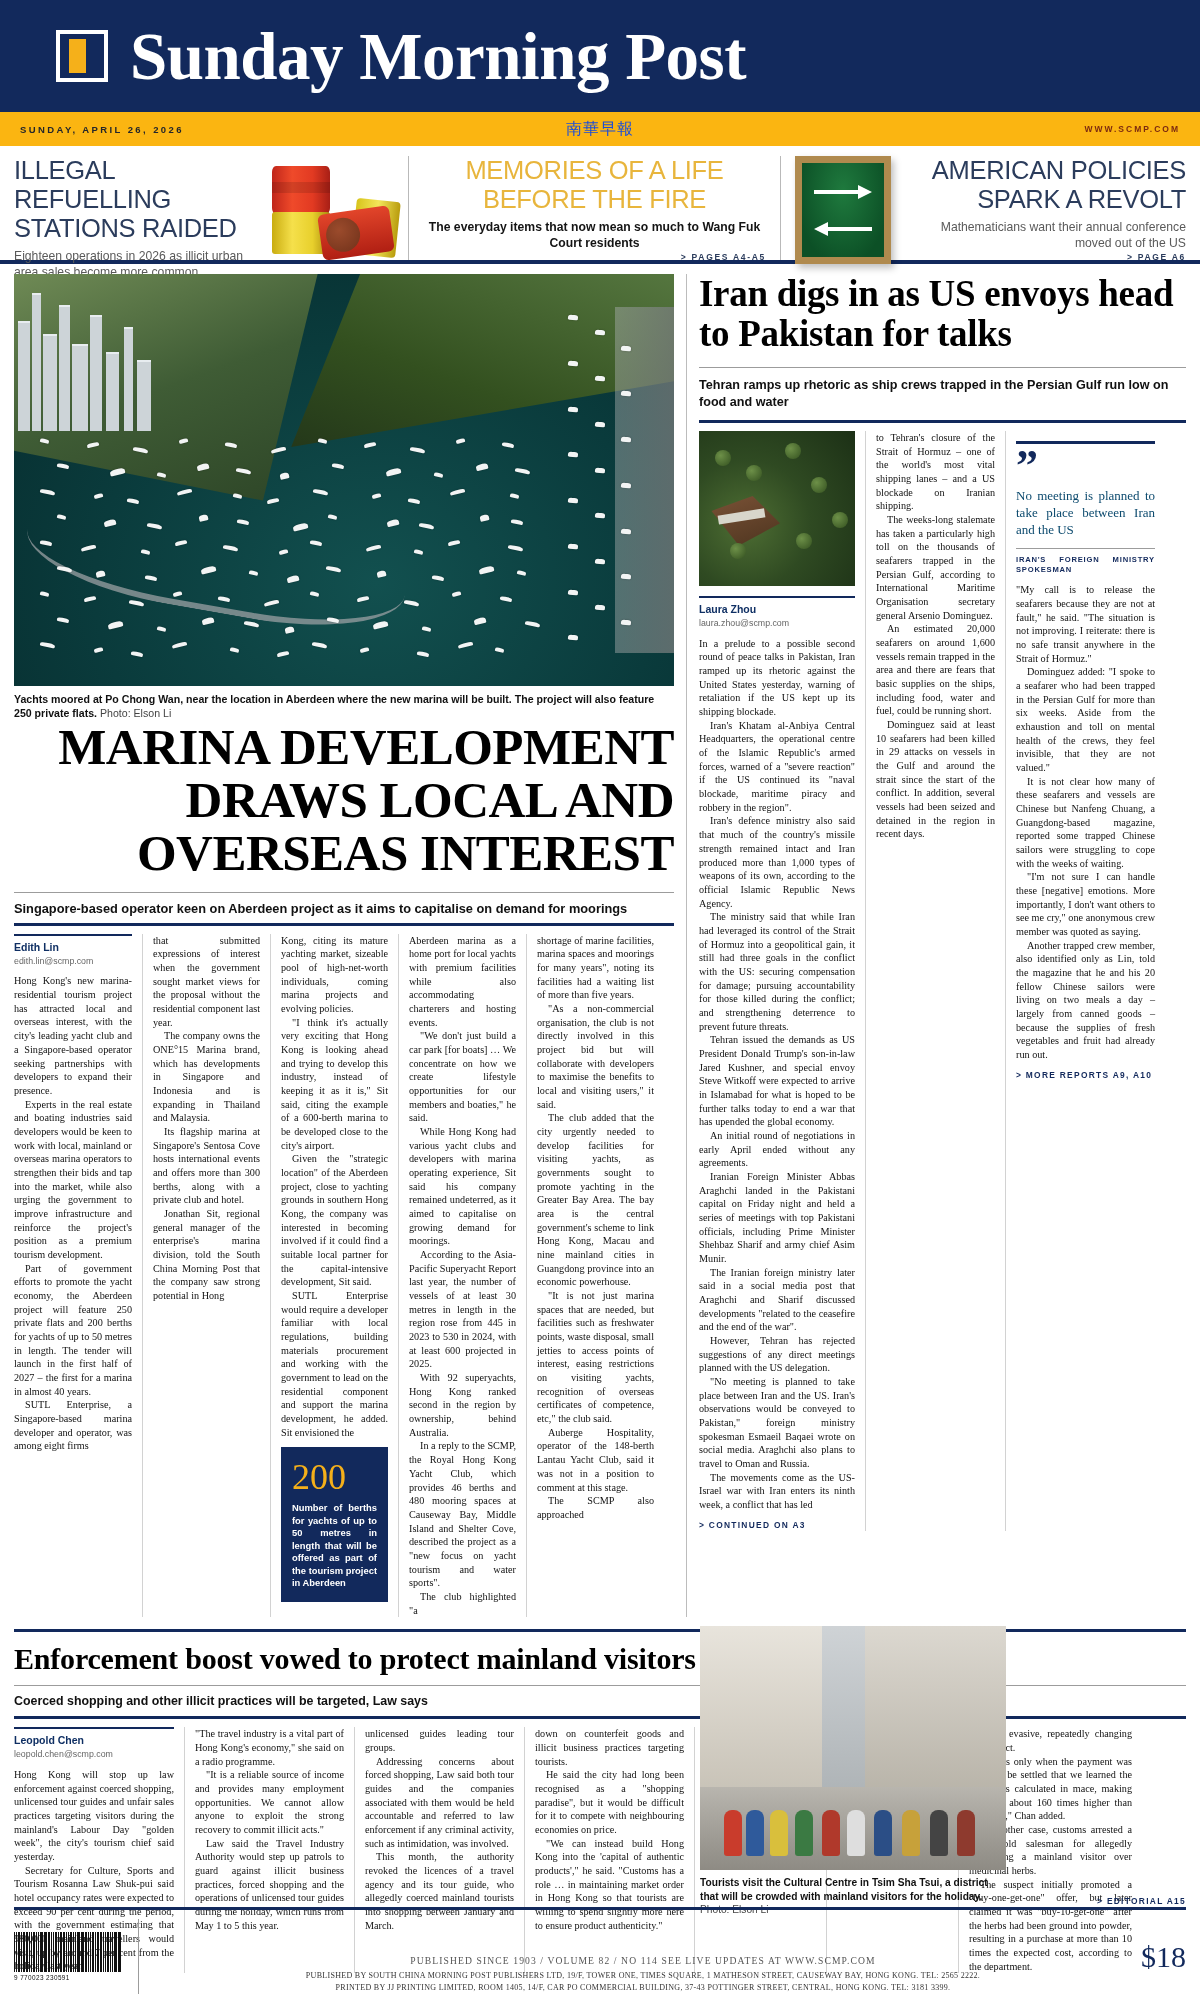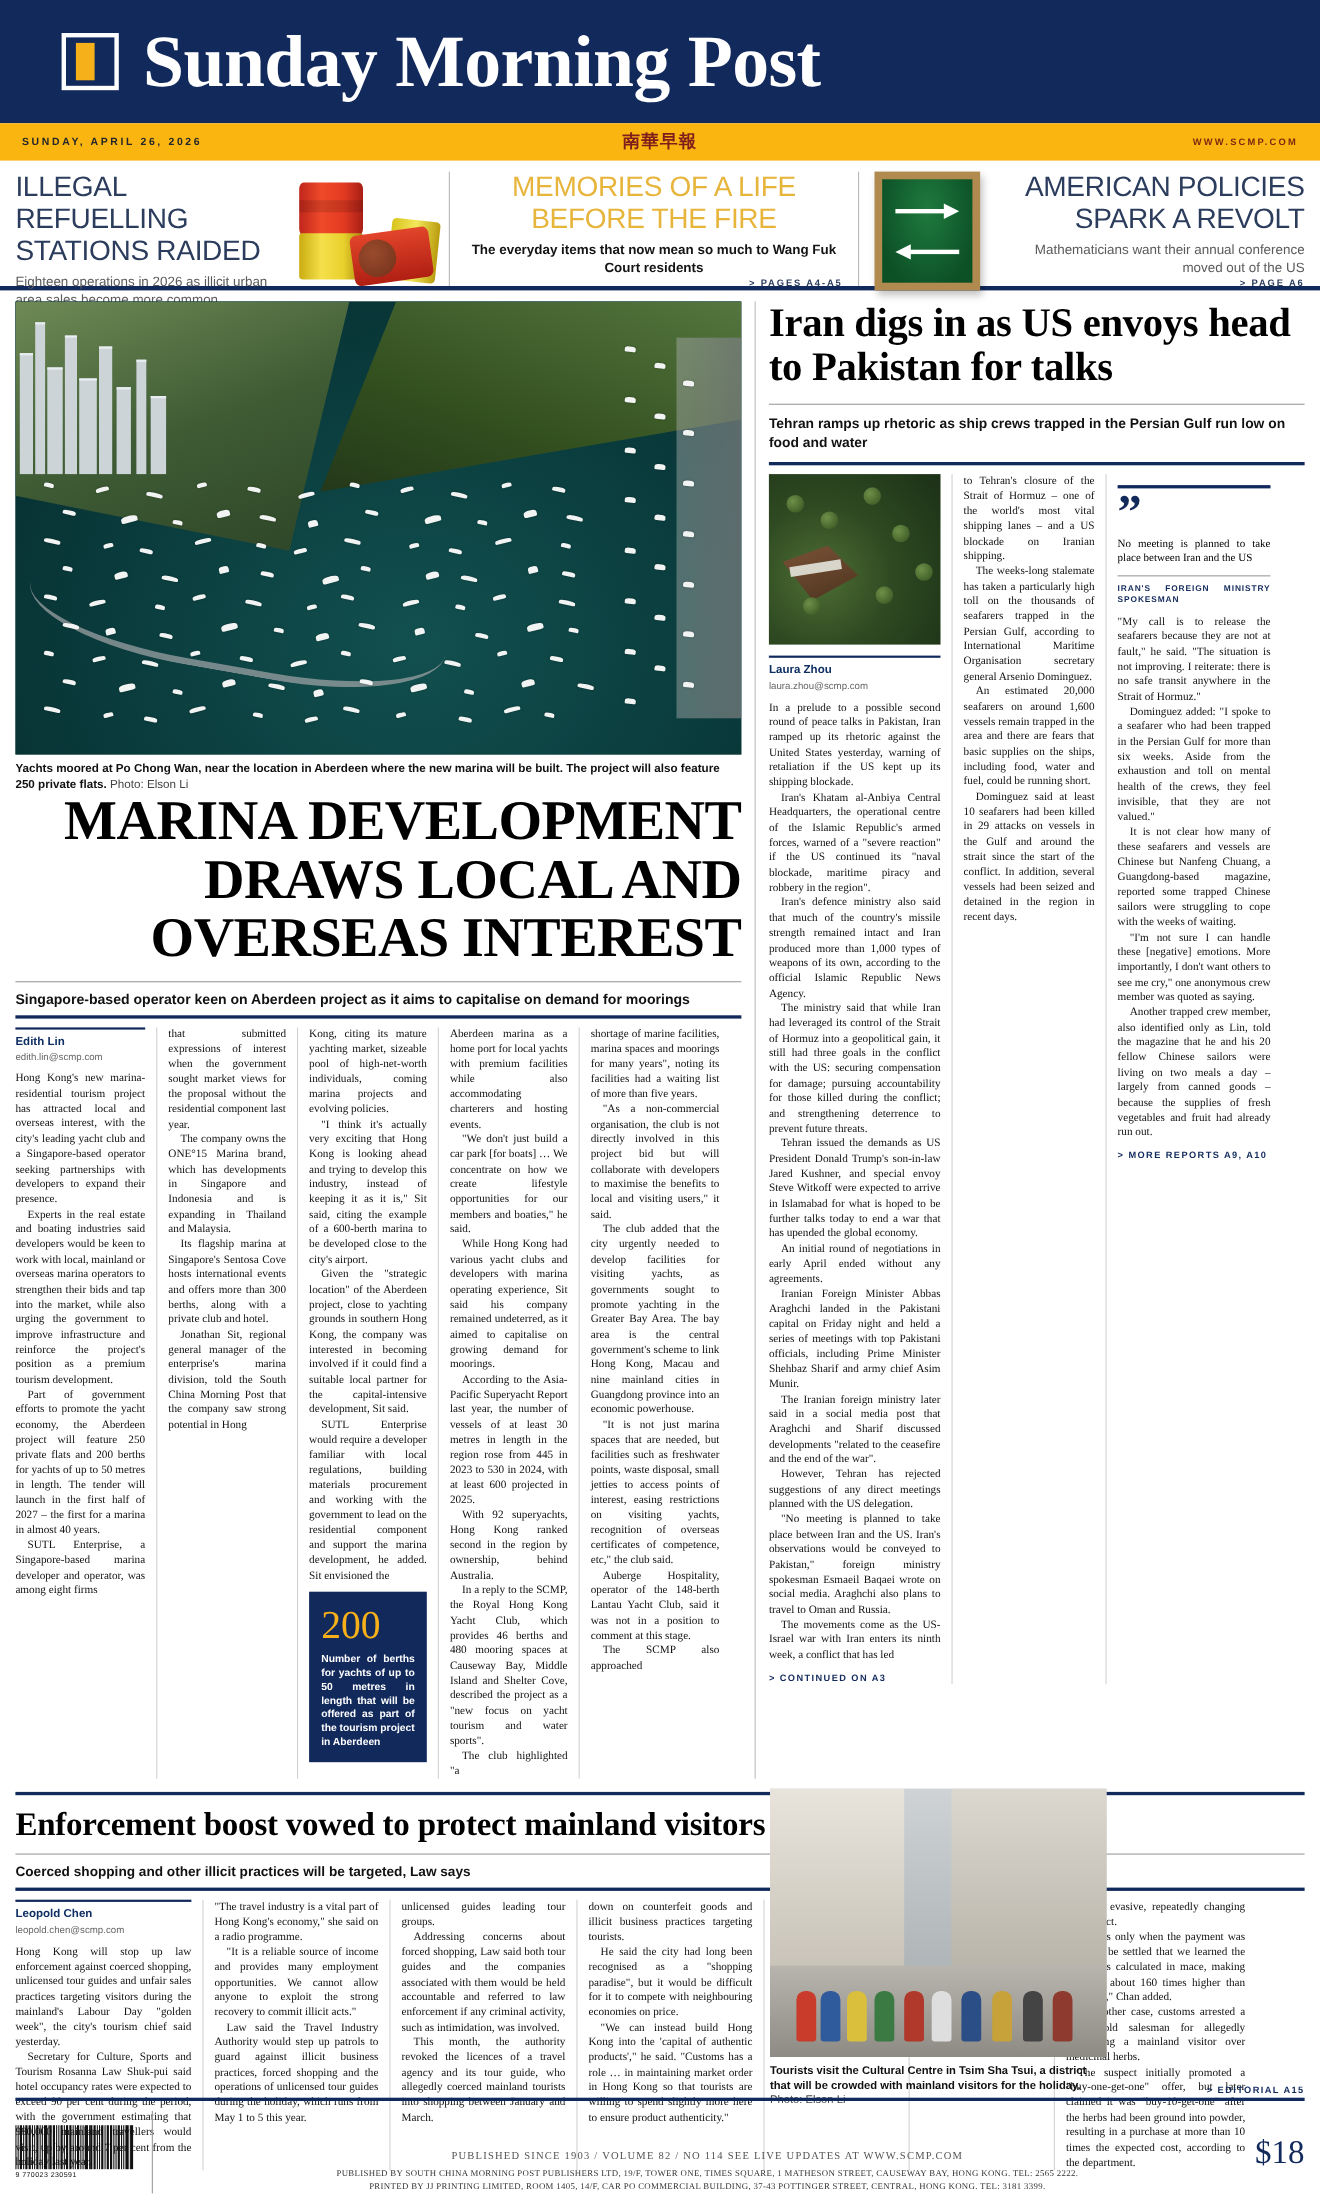--- a/index.html
+++ b/index.html
@@ -47,21 +47,21 @@
     display: flex; align-items: center;
     position: relative;
     padding: 0 20px;
   }
   .datebar .date {
     color: #23262b; font-size: 9.5px; font-weight: bold;
     letter-spacing: 2.4px;
   }
   .datebar .cn {
     position: absolute; left: 0; right: 0; text-align: center;
-    color: #7f1d1d; font-size: 16px; font-weight: bold;
+    color: #1d4ed8; font-size: 16px; font-weight: normal;
     font-family: "DejaVu Sans", sans-serif;
     letter-spacing: 1px;
   }
   .datebar .web {
     margin-left: auto; color: #7d2a10; font-size: 8.5px;
     font-weight: bold; letter-spacing: 2px;
   }
 
   
   .teasers {
@@ -302,21 +302,21 @@
   .quotebox {
     border-top: 3px solid #12295c; margin-top: 10px; padding-top: 9px;
   }
   .quotemark {
     color: #12295c; font-family: "Liberation Serif", serif;
     font-size: 44px; line-height: .6; font-weight: bold; letter-spacing: -3px;
     display:block; margin-bottom: 9px;
   }
   .quotetext {
     font-family: "Liberation Serif", serif;
-    font-size: 10px; line-height: 1.3; color: #000000;
+    font-size: 13px; line-height: 1.3; color: #0c4a6e;
   }
   .quoteattr {
     font-size: 7.6px; font-weight: bold; letter-spacing: .8px;
     color: #12295c; margin-top: 9px;
     border-top: 1px solid #9c9c9c; padding-top: 6px;
     font-family: "Liberation Sans", sans-serif;
   }
   .contlink {
     font-size: 8.4px; font-weight: bold; letter-spacing: 1.3px;
     color: #12295c; margin-top: 8px;

